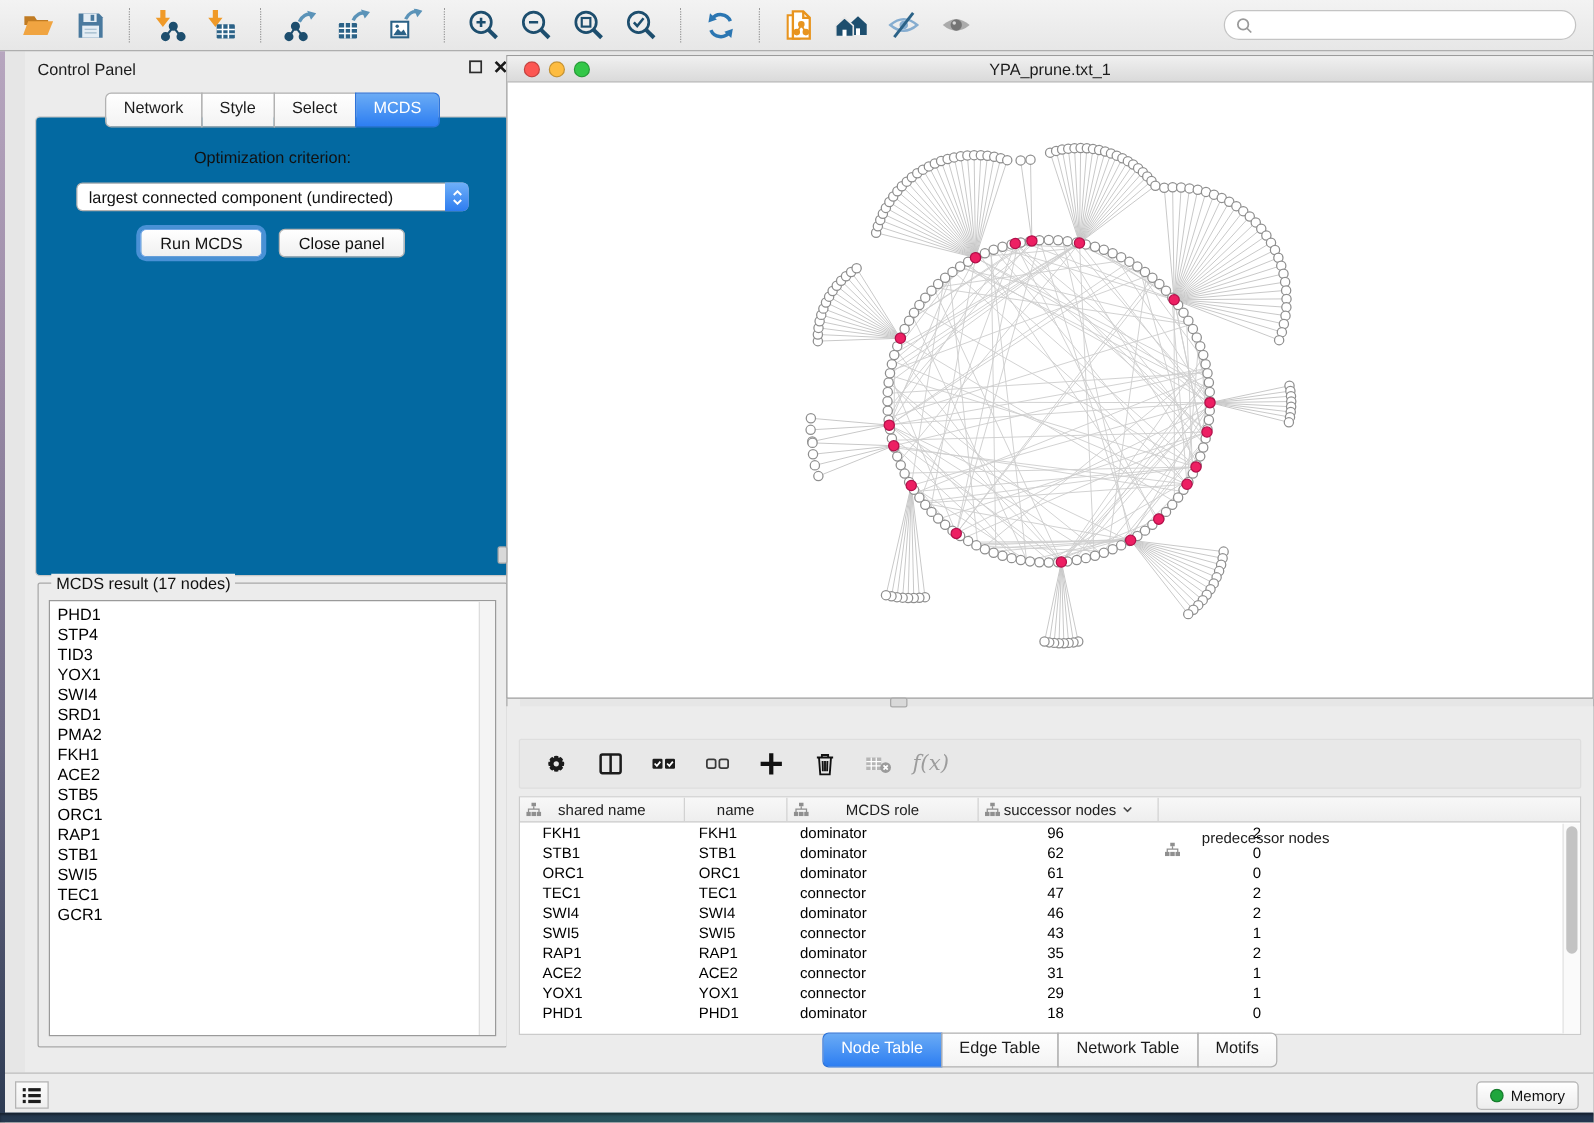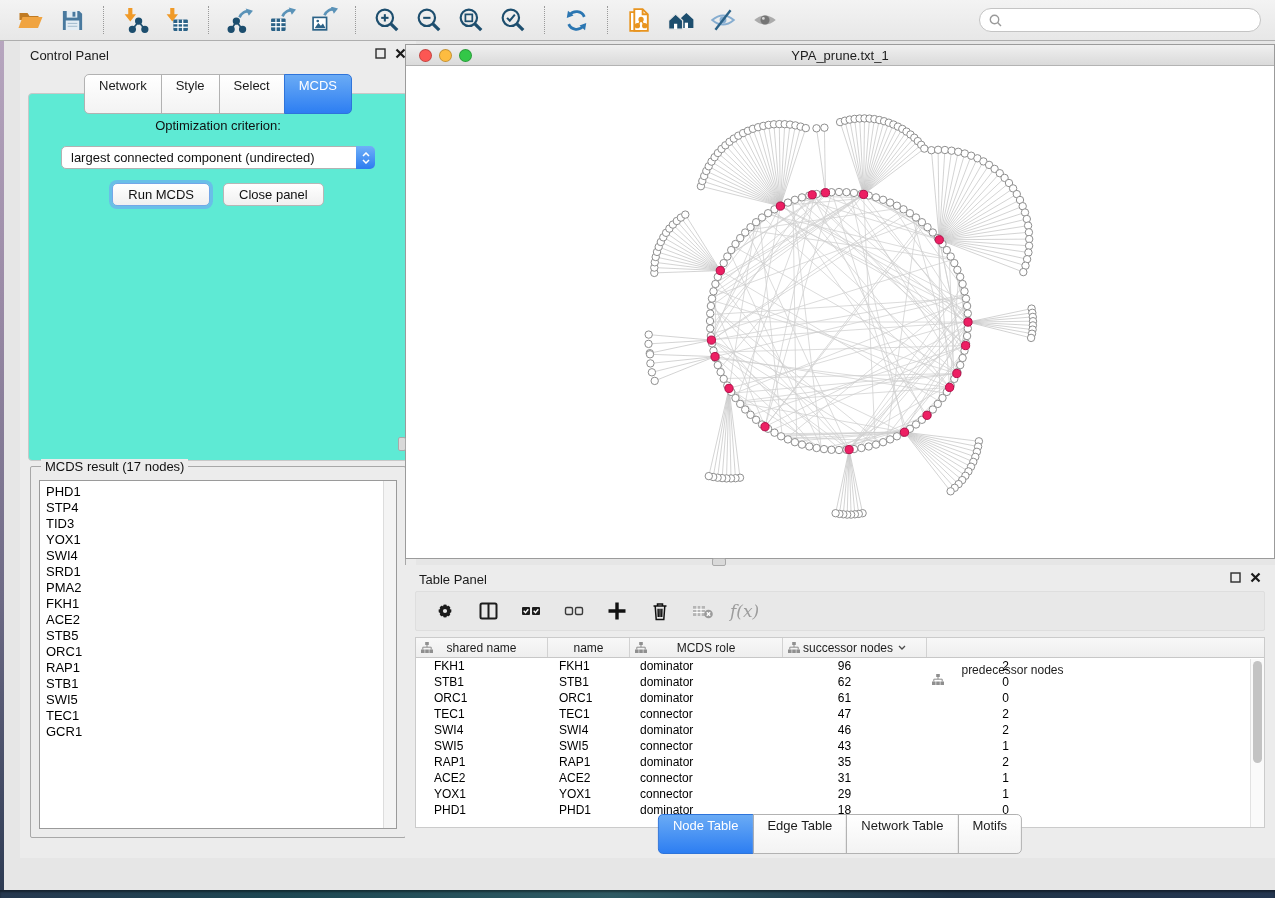--- a/index.html
+++ b/index.html
@@ -24,26 +24,26 @@
   .searchbox { margin-left:auto; margin-right:4px; width:282px; height:24px; background:#fff;
     border:1px solid #c4c4c4; border-radius:12px; display:flex; align-items:center; padding:0 9px; gap:5px; }
   .searchbox input { border:none; outline:none; flex:1; font-size:12px; background:transparent; font-family:inherit; }
 
   
   .control-panel { position:absolute; left:20px; top:41px; width:396px; height:817px; background:#ececec; }
   .panel-header { position:relative; height:26px; }
   .panel-title { position:absolute; left:10px; top:7px; font-size:13px; color:#1b1b1b; }
   .panel-btns { position:absolute; right:10px; top:7px; display:flex; gap:9px; align-items:center; }
   .cp-tabs { position:absolute; left:50%; transform:translateX(-50%); top:33px; display:flex; z-index:5; }
-  .tab { font-size:13px; padding:3px 14px 20px; background:linear-gradient(#ffffff,#f3f3f3);
+  .tab { font-size:13px; padding:3px 14px 8px; background:linear-gradient(#ffffff,#f3f3f3);
     border:1px solid #b2b2b2; margin-left:-1px; color:#1b1b1b; white-space:nowrap; }
   .tab:first-child { border-radius:5px 0 0 5px; margin-left:0; }
   .tab:last-child { border-radius:0 5px 5px 0; }
   .tab.selected { background:linear-gradient(#6aabf5,#2d7ef2); color:#fff; border-color:#2e74da; }
-  .cp-card { position:absolute; left:8px; right:8px; top:52px; height:368px; background:#5eead4;
+  .cp-card { position:absolute; left:8px; right:8px; top:52px; height:368px; background:#0369a1;
     border:1px solid #c8c8c8; border-radius:4px; }
   .opt-label { margin-top:24px; text-align:center; font-size:13px; color:#111; }
   .dropdown { margin:13px auto 0; width:314px; height:23px; background:#fff; border:1px solid #b2b2b2;
     border-radius:5px; display:flex; align-items:center; font-size:13px; position:relative; }
   .dropdown .val { flex:1; padding-left:9px; color:#111; white-space:nowrap; overflow:hidden; }
   .stepper { width:19px; height:23px; margin-right:-1px; border-radius:0 5px 5px 0;
     background:linear-gradient(#6fb0f8,#2d7cf0); display:flex; flex-direction:column;
     align-items:center; justify-content:center; gap:2px; }
   .btn-row { display:flex; justify-content:center; gap:13px; margin-top:14px; }
   .aqua-btn { height:23px; padding:0 15px; font-size:13px; color:#111; font-family:inherit;
@@ -890,31 +890,20 @@
           <circle cx="323.0" cy="322.4" r="4.1"></circle>
           <circle cx="309.0" cy="290.6" r="4.1"></circle>
           <circle cx="305.4" cy="274.1" r="4.1"></circle>
         </g>
       </svg>
   </div>
 
   <div class="h-grip"></div>
 
   <div class="table-panel">
-    <div class="panel-header">
-      <span class="panel-title" style="left:14px">Table Panel</span>
-      <span class="panel-btns" style="right:14px">
-        <svg width="11" height="11" viewBox="0 0 11 11">
-            <rect x="1" y="1" width="9" height="9" fill="none" stroke="#2c2c2c" stroke-width="1.4"></rect>
-          </svg>
-        <svg width="11" height="11" viewBox="0 0 11 11">
-            <path d="M1.5 1.5l8 8M9.5 1.5l-8 8" stroke="#1a1a1a" stroke-width="2.2"></path>
-          </svg>
-      </span>
-    </div>
     <div class="tp-toolbar">
       <button class="tp-ibtn">
         <svg width="20" height="20" viewBox="0 0 20 20">
             <g stroke="#1c1c1c" stroke-width="3.4">
               <line x1="10" y1="1.5" x2="10" y2="18.5"></line>
               <line x1="1.5" y1="10" x2="18.5" y2="10"></line>
               <line x1="4" y1="4" x2="16" y2="16"></line>
               <line x1="16" y1="4" x2="4" y2="16"></line>
             </g>
             <circle cx="10" cy="10" r="8.7" fill="none" stroke="#e8e8e8" stroke-width="4.6"></circle>
@@ -1111,13 +1100,31 @@
       </div>
     </div>
     <div class="tp-tabs" id="tp-tabs">
         <div class="tab selected">Node Table</div>
         <div class="tab">Edge Table</div>
         <div class="tab">Network Table</div>
         <div class="tab">Motifs</div>
       </div>
   </div>
 
+  <div class="statusbar">
+    <button class="status-list-btn">
+      <svg width="15" height="13" viewBox="0 0 15 13">
+          <g fill="#1c1c1c">
+            <rect x="0" y="0.5" width="2.6" height="2.6"></rect>
+            <rect x="0" y="5.2" width="2.6" height="2.6"></rect>
+            <rect x="0" y="9.9" width="2.6" height="2.6"></rect>
+            <rect x="4.6" y="0.5" width="10" height="2.6"></rect>
+            <rect x="4.6" y="5.2" width="10" height="2.6"></rect>
+            <rect x="4.6" y="9.9" width="10" height="2.6"></rect>
+          </g>
+        </svg>
+    </button>
+    <button class="memory-btn">
+      <span class="mem-dot" id="mem-dot" style="background: rgb(31, 166, 61);"></span>
+      <span>Memory</span>
+    </button>
+  </div>
 </div>
 
 </body></html>

